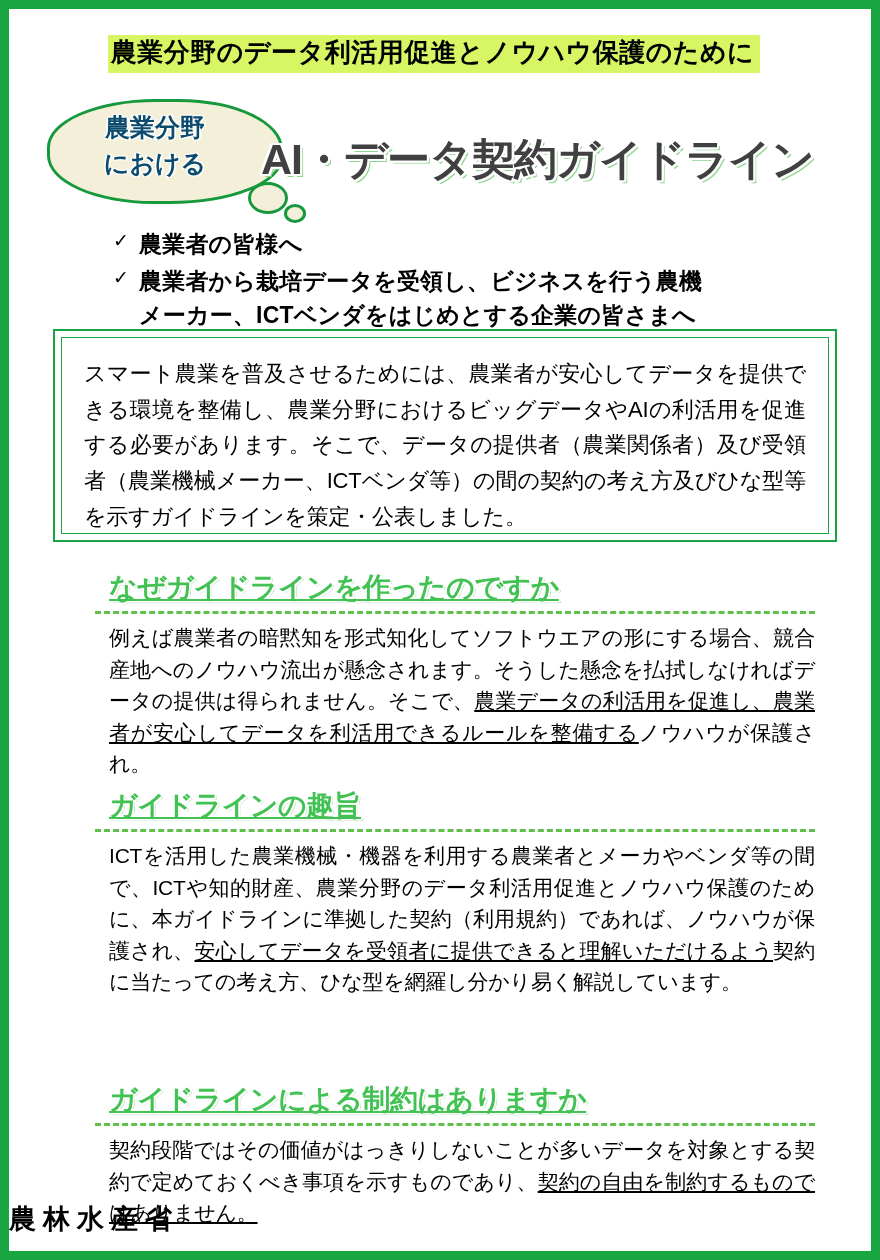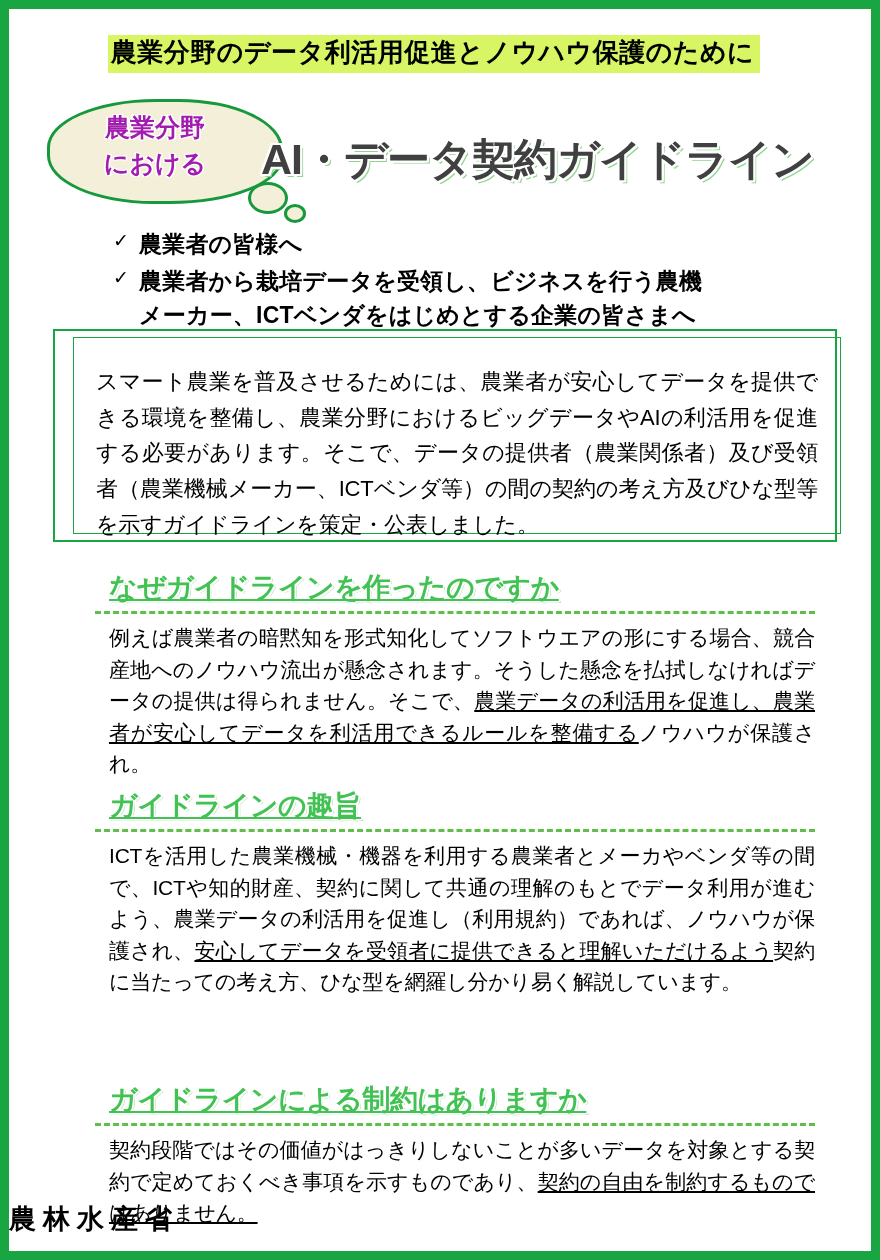--- a/index.html
+++ b/index.html
@@ -89,21 +89,21 @@
     bottom: -22px;
   }
   .bubble-text {
     position: absolute;
     left: 0;
     top: 16px;
     width: 236px;
     text-align: center;
     font-size: 25px;
     font-weight: bold;
-    color: #a21caf;
+    color: #0c4a6e;
     line-height: 1.45;
     z-index: 3;
     text-shadow:
       -1.4px -1.4px 0 #fff, 1.4px -1.4px 0 #fff,
       -1.4px 1.4px 0 #fff, 1.4px 1.4px 0 #fff,
       0 0 2px #fff;
   }
   .main-title {
     position: absolute;
     left: 224px;
@@ -159,22 +159,21 @@
     height: 213px;
     border: 2px solid #19a541;
     box-sizing: border-box;
     padding: 6px;
   }
   .summary-box-inner {
     width: 100%;
     height: 100%;
     border: 1px solid #19a541;
     box-sizing: border-box;
-    padding: 26px 22px;
-    margin-left: 12px;
+    padding: 18px 22px;
   }
   .summary-text {
     font-size: 22px;
     color: #000;
     line-height: 1.62;
     letter-spacing: -0.2px;
     text-align: justify;
   }
 
   
@@ -265,21 +264,21 @@
 
     <div class="section" style="top:560px;">
       <div class="sec-head">なぜガイドラインを作ったのですか</div>
       <div class="dashed"></div>
       <div class="body-text"><span>例えば農業者の暗黙知を形式知化してソフトウエアの形にする場合、競合産地へのノウハウ流出が懸念されます。そうした懸念を払拭しなければデータの提供は得られません。そこで、</span><span class="u">農業データの利活用を促進し、農業者が安心してデータを利活用できるルールを整備する</span><span>ノウハウが保護され。</span></div>
     </div>
 
     <div class="section" style="top:778px;">
       <div class="sec-head">ガイドラインの趣旨</div>
       <div class="dashed"></div>
-      <div class="body-text"><span>ICTを活用した農業機械・機器を利用する農業者とメーカやベンダ等の間で、ICTや知的財産、契約に関して共通の理解のもとでデータ利用が進むよう、農業データの利活用を促進し（利用規約）であれば、ノウハウが保護され、</span><span class="u">安心してデータを受領者に提供できると理解いただけるよう</span><span>契約に当たっての考え方、ひな型を網羅し分かり易く解説しています。</span></div>
+      <div class="body-text"><span>ICTを活用した農業機械・機器を利用する農業者とメーカやベンダ等の間で、ICTや知的財産、農業分野のデータ利活用促進とノウハウ保護のために、本ガイドラインに準拠した契約（利用規約）であれば、ノウハウが保護され、</span><span class="u">安心してデータを受領者に提供できると理解いただけるよう</span><span>契約に当たっての考え方、ひな型を網羅し分かり易く解説しています。</span></div>
     </div>
 
     <div class="section" style="top:1035px;margin-top:37px;">
       <div class="sec-head">ガイドラインによる制約はありますか</div>
       <div class="dashed"></div>
       <div class="body-text"><span>契約段階ではその価値がはっきりしないことが多いデータを対象とする契約で定めておくべき事項を示すものであり、</span><span class="u">契約の自由を制約するものではありません。</span><span></span></div>
     </div>
 
     <div class="footer">農林水産省</div>
 

